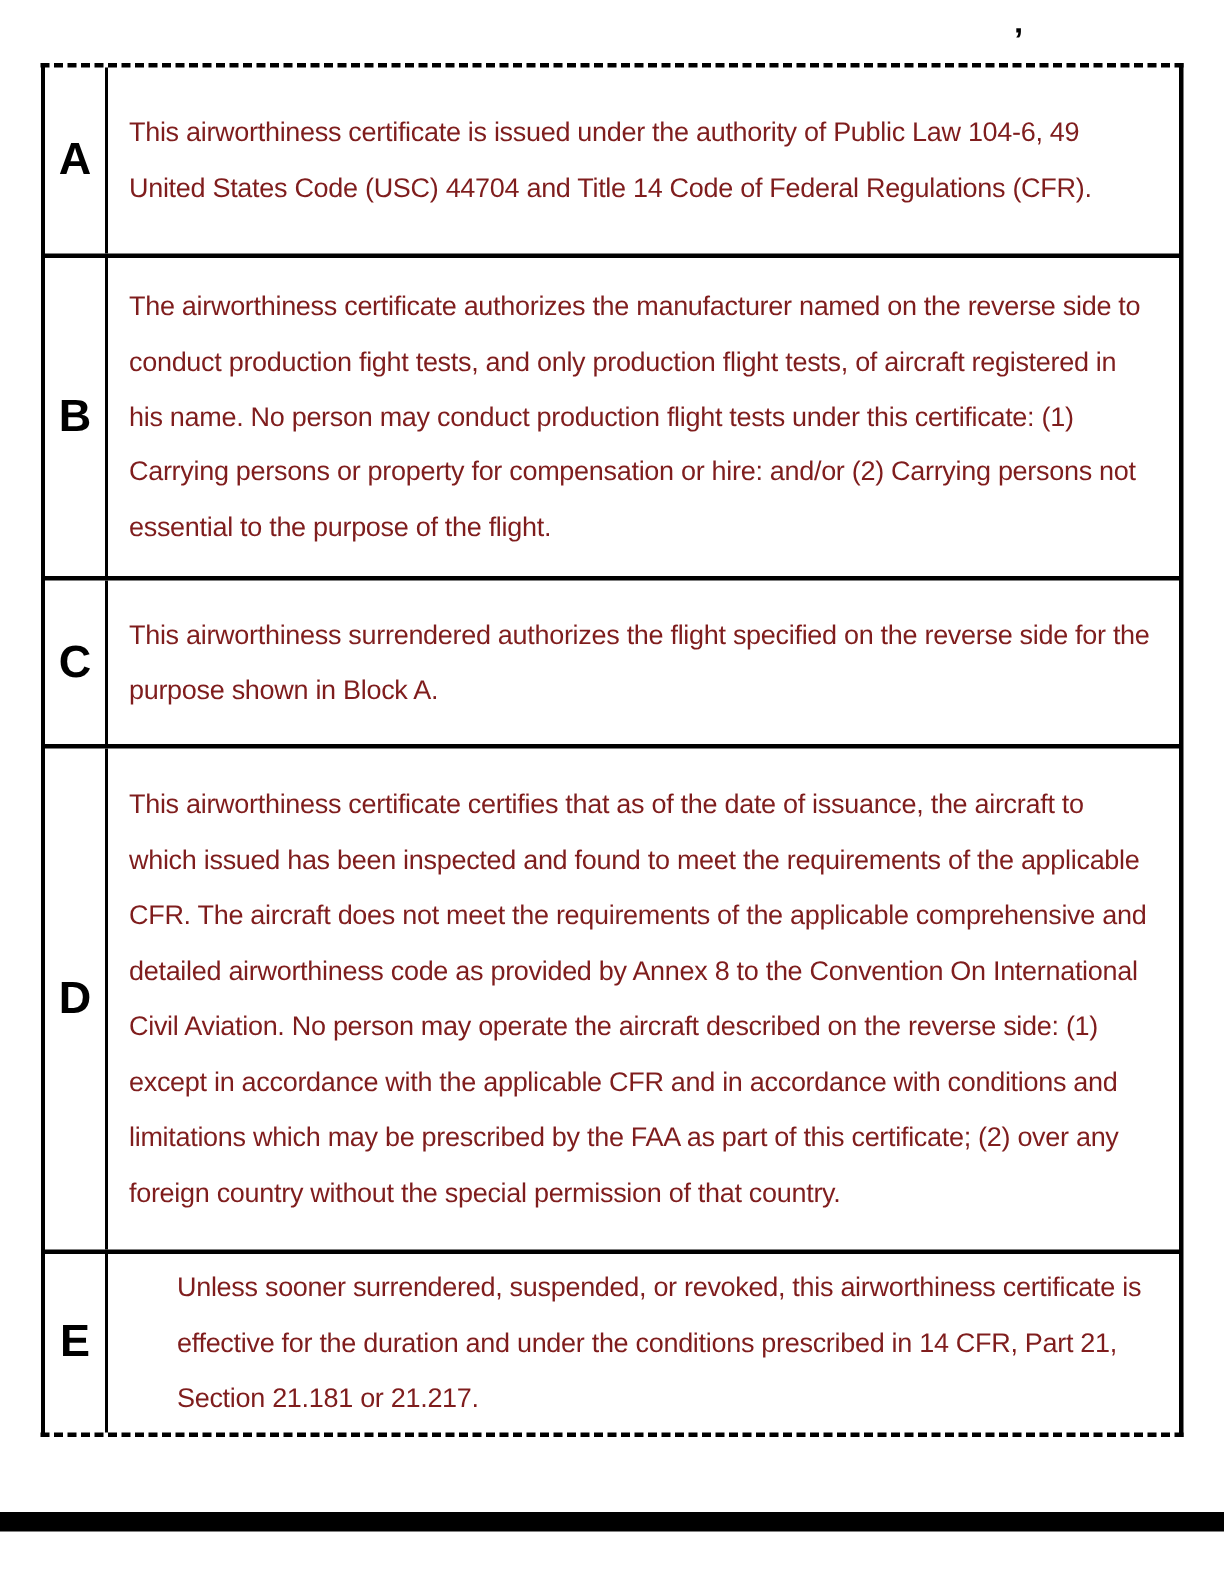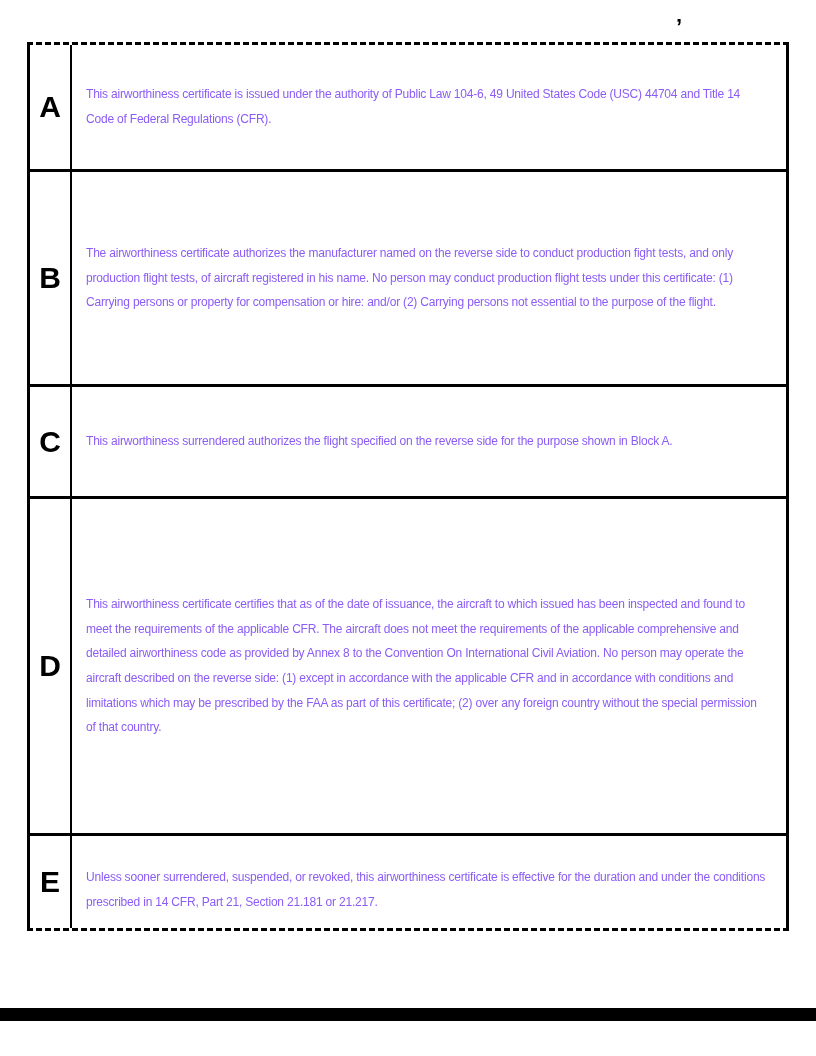--- a/index.html
+++ b/index.html
@@ -59,31 +59,31 @@
     font-size: 30px;
     font-weight: bold;
     color: #000000;
     font-family: "Liberation Sans", sans-serif;
   }
   .text-cell {
     flex: 1;
     display: flex;
     align-items: center;
     padding: 10px 18px 10px 14px;
-    font-size: 12px;
+    font-size: 18px;
     line-height: 2.05;
-    color: #8b5cf6;
+    color: #7f1d1d;
     letter-spacing: -0.2px;
   }
   .row-a { min-height: 127px; }
   .row-b { min-height: 215px; }
   .row-c { min-height: 112px; }
   .row-d { min-height: 337px; }
   .row-e { min-height: 92px; }
-  .row-e .text-cell { padding-top: 20px; padding-bottom: 4px; }
+  .row-e .text-cell { padding-top: 4px; padding-bottom: 4px; margin-left: 32px; }
   .bottom-bar {
     position: absolute;
     left: 0px;
     top: 1008px;
     width: 816px;
     height: 13px;
     background: #000000;
   }
 </style>
 </head>

